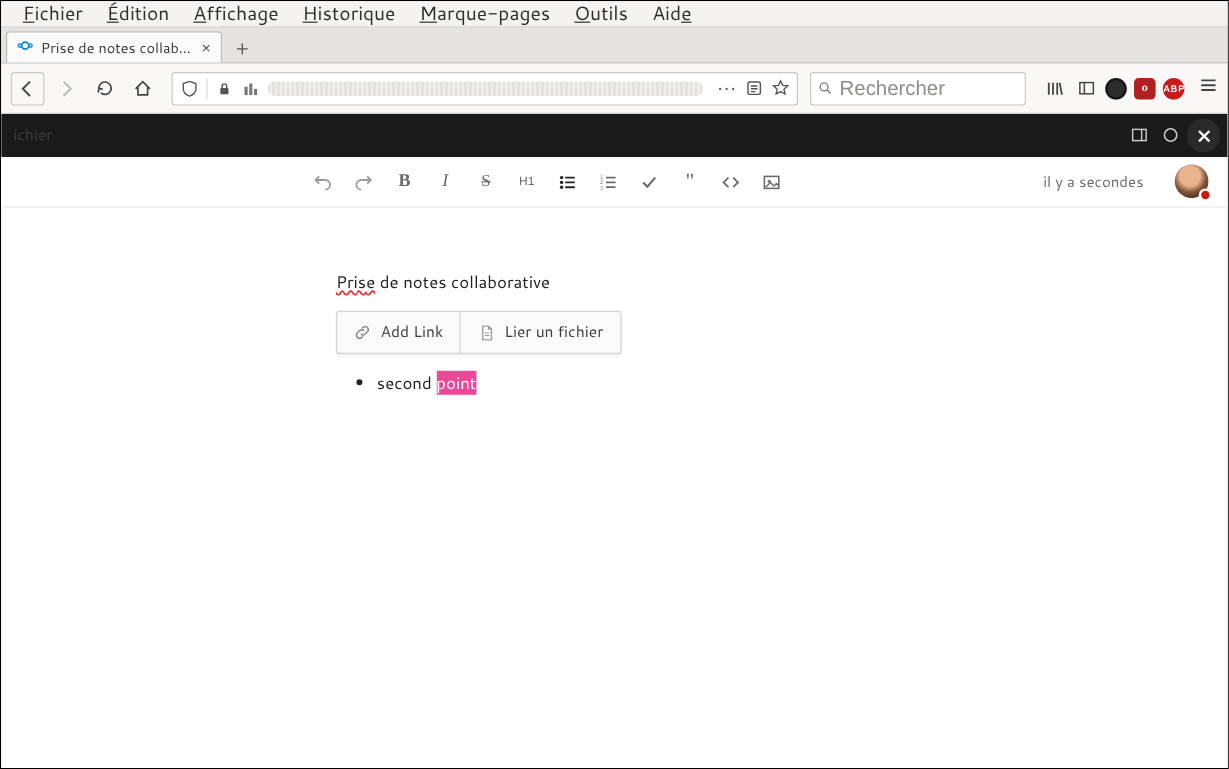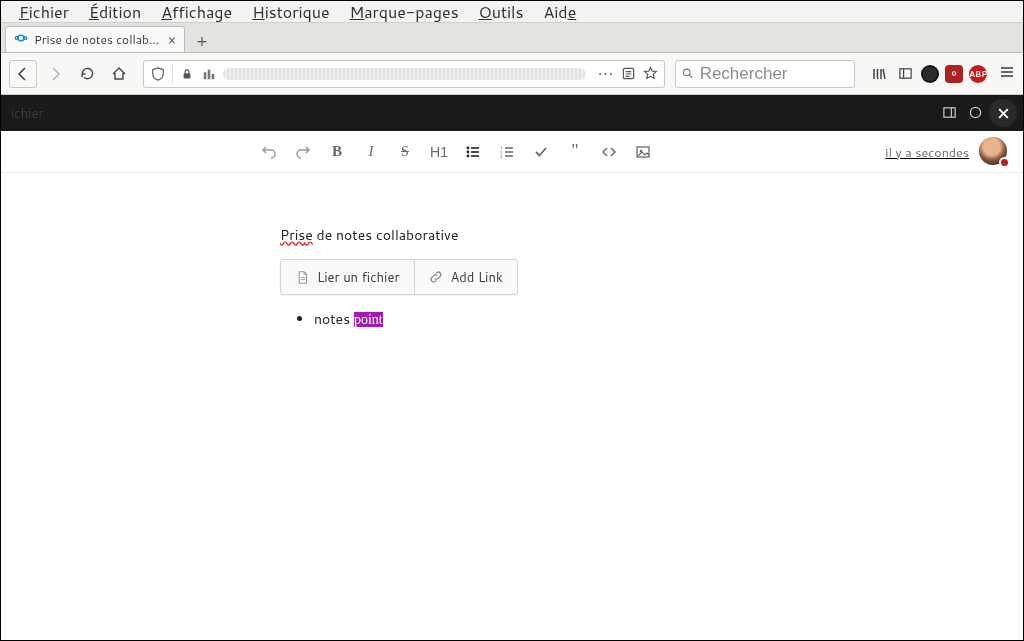--- a/index.html
+++ b/index.html
@@ -55,40 +55,40 @@
   .nc-header .nc-close { position: absolute; right: 6px; top: 4px; width: 28px; height: 28px; border-radius: 50%; background: #2a2a2a; display: flex; align-items: center; justify-content: center; color: #fff; font-size: 14px; cursor: pointer; }
   .nc-header .nc-icon { position: absolute; right: 40px; top: 10px; color: #c8c8c8; }
   .nc-header .nc-icon2 { position: absolute; right: 66px; top: 10px; color: #c8c8c8; }
 
   
   .editor-bar { height: 42px; background: #fff; border-bottom: 1px solid #ebebeb; display: flex; align-items: center; padding: 0 18px; position: relative; }
   .toolbar-center { position: absolute; left: 258px; display: flex; gap: 14px; align-items: center; }
   .tbtn { width: 20px; height: 20px; display: flex; align-items: center; justify-content: center; color: #6a6a6a; cursor: pointer; font-family: Georgia, serif; }
   .tbtn.active { color: #222; }
   .tbtn svg { width: 16px; height: 16px; }
-  .status-right { position: absolute; right: 14px; display: flex; align-items: center; gap: 10px; text-decoration: underline; }
+  .status-right { position: absolute; right: 14px; display: flex; align-items: center; gap: 26px; }
   .status-right .txt { font-size: 12.5px; color: #6b6b6b; }
   .avatar-wrap { position: relative; width: 30px; height: 30px; }
   .avatar { width: 28px; height: 28px; border-radius: 50%; background: radial-gradient(circle at 45% 35%, #e9b38e 0 35%, #8a5a3b 55%, #3f2f27 80%); }
   .avatar-dot { position: absolute; right: -1px; bottom: -1px; width: 11px; height: 11px; border-radius: 50%; background: #c51a1a; border: 2px solid #fff; }
 
   
   .doc-body { flex: 1; background: #fff; display: flex; justify-content: flex-start; padding-left: 240px; margin-left: 39px; }
   .doc-inner { width: 560px; padding-top: 52px; }
   .doc-title-row .underline-decor { text-decoration: underline wavy #d33; text-decoration-skip-ink: none; }
   .doc-title-row { font-size: 14px; color: #222; margin-bottom: 14px; }
 
   .link-toolbar { display: inline-flex; border: 1px solid #d5d5d5; border-radius: 3px; background: #fafafa; box-shadow: 0 1px 2px rgba(0,0,0,0.07); margin-bottom: 10px; }
   .link-toolbar .seg { display: flex; align-items: center; gap: 8px; padding: 8px 14px; font-size: 13px; color: #3b3b3b; cursor: pointer; }
   .link-toolbar .seg + .seg { border-left: 1px solid #d5d5d5; }
   .link-toolbar .segicon { width: 14px; height: 14px; display: flex; align-items: center; justify-content: center; color: #888; }
 
   .bullets { margin-top: 4px; margin-left: 34px; }
   .bullets li { font-size: 14px; color: #222; list-style: disc; }
-  .sel { background: #a21caf; color: #fff; padding: 0 0; font-family: Liberation Serif, serif; }
+  .sel { background: #ec4899; color: #fff; padding: 0 0; }
 </style>
 </head>
 <body>
 
 <div class="window">
 
 
   <div class="menubar">
     <span class="menu-item"><u>F</u><span>ichier</span></span>
     <span class="menu-item"><u>É</u>dition</span>
@@ -250,21 +250,21 @@
             </svg>
         </span>
         <span class="tbtn">
           <svg viewBox="0 0 16 16">
               <path d="M11 3 L14 6 L11 9 M13.5 6 H6 a4 4 0 0 0 0 8" fill="none" stroke="#9a9a9a" stroke-width="1.5"></path>
             </svg>
         </span>
         <span class="tbtn" style="font-weight:bold;font-size:15px;">B</span>
         <span class="tbtn" style="font-style:italic;font-size:15px;">I</span>
         <span class="tbtn" style="text-decoration:line-through;font-size:14px;">S</span>
-        <span class="tbtn" style="font-size:14px;font-family:sans-serif;">H1</span>
+        <span class="tbtn" style="font-size:10px;font-family:sans-serif;">H1</span>
         <span class="tbtn active">
           <svg viewBox="0 0 16 16">
               <circle cx="3" cy="4" r="1.4" fill="#222"></circle>
               <line x1="6" y1="4" x2="14" y2="4" stroke="#222" stroke-width="1.6"></line>
               <circle cx="3" cy="8" r="1.4" fill="#222"></circle>
               <line x1="6" y1="8" x2="14" y2="8" stroke="#222" stroke-width="1.6"></line>
               <circle cx="3" cy="12" r="1.4" fill="#222"></circle>
               <line x1="6" y1="12" x2="14" y2="12" stroke="#222" stroke-width="1.6"></line>
             </svg>
         </span>
@@ -306,44 +306,44 @@
       </div>
     </div>
 
     <div class="doc-body">
       <div class="doc-inner">
         <div class="doc-title-row">
           <span class="underline-decor">Pris</span><span class="underline-decor">e</span><span> de notes collaborative</span>
         </div>
 
         <div class="link-toolbar">
+          <div class="seg">
+            <span class="segicon">
+              <svg width="14" height="14" viewBox="0 0 16 16">
+                  <path d="M6.5 9.5a3 3 0 0 0 4.2 0l2.3-2.3a3 3 0 0 0-4.2-4.2L7.6 4.2" fill="none" stroke="#888" stroke-width="1.4"></path>
+                  <path d="M9.5 6.5a3 3 0 0 0-4.2 0L3 8.8A3 3 0 0 0 7.2 13l1.2-1.2" fill="none" stroke="#888" stroke-width="1.4"></path>
+                </svg>
+            </span>
+            <span>Add Link</span>
+          </div>
           <div class="seg">
             <span class="segicon">
               <svg width="13" height="13" viewBox="0 0 16 16">
                   <path d="M4 1h6l3 3v11H4z" fill="none" stroke="#999" stroke-width="1.3"></path>
                   <path d="M10 1v3h3" fill="none" stroke="#999" stroke-width="1.3"></path>
                   <line x1="6" y1="8" x2="11" y2="8" stroke="#999" stroke-width="1.1"></line>
                   <line x1="6" y1="10.5" x2="11" y2="10.5" stroke="#999" stroke-width="1.1"></line>
                 </svg>
             </span>
             <span>Lier un fichier</span>
           </div>
-          <div class="seg">
-            <span class="segicon">
-              <svg width="14" height="14" viewBox="0 0 16 16">
-                  <path d="M6.5 9.5a3 3 0 0 0 4.2 0l2.3-2.3a3 3 0 0 0-4.2-4.2L7.6 4.2" fill="none" stroke="#888" stroke-width="1.4"></path>
-                  <path d="M9.5 6.5a3 3 0 0 0-4.2 0L3 8.8A3 3 0 0 0 7.2 13l1.2-1.2" fill="none" stroke="#888" stroke-width="1.4"></path>
-                </svg>
-            </span>
-            <span>Add Link</span>
-          </div>
         </div>
 
         <ul class="bullets">
           <li>
-            <span>notes </span><span class="sel">point</span>
+            <span>second </span><span class="sel">point</span>
           </li>
         </ul>
       </div>
     </div>
 
   </div>
 </div>
 
 </body></html>

